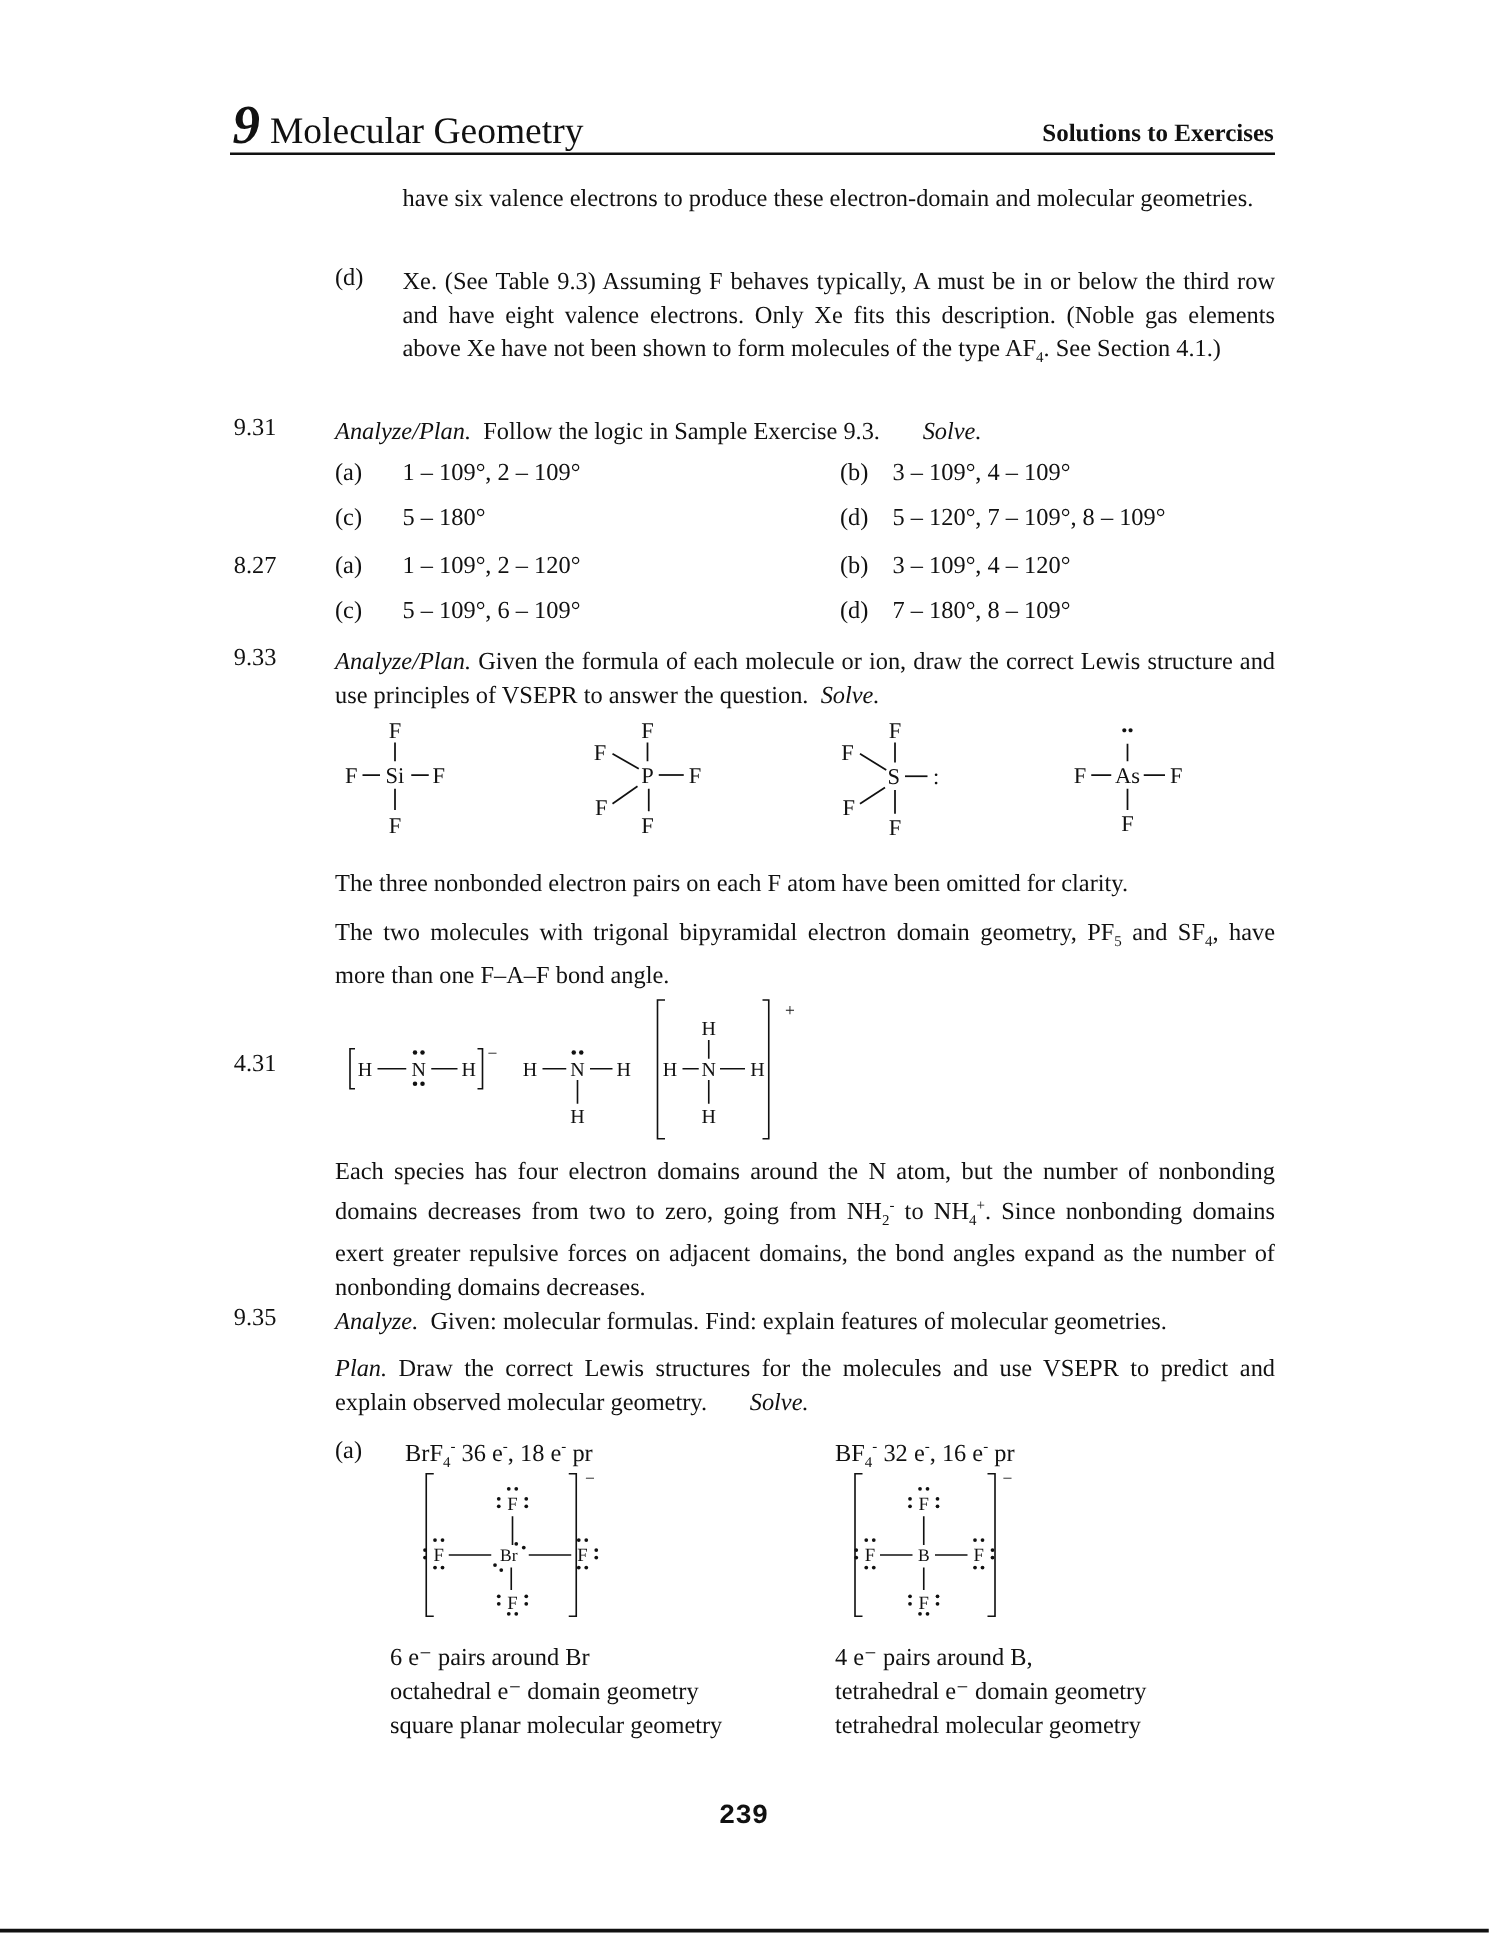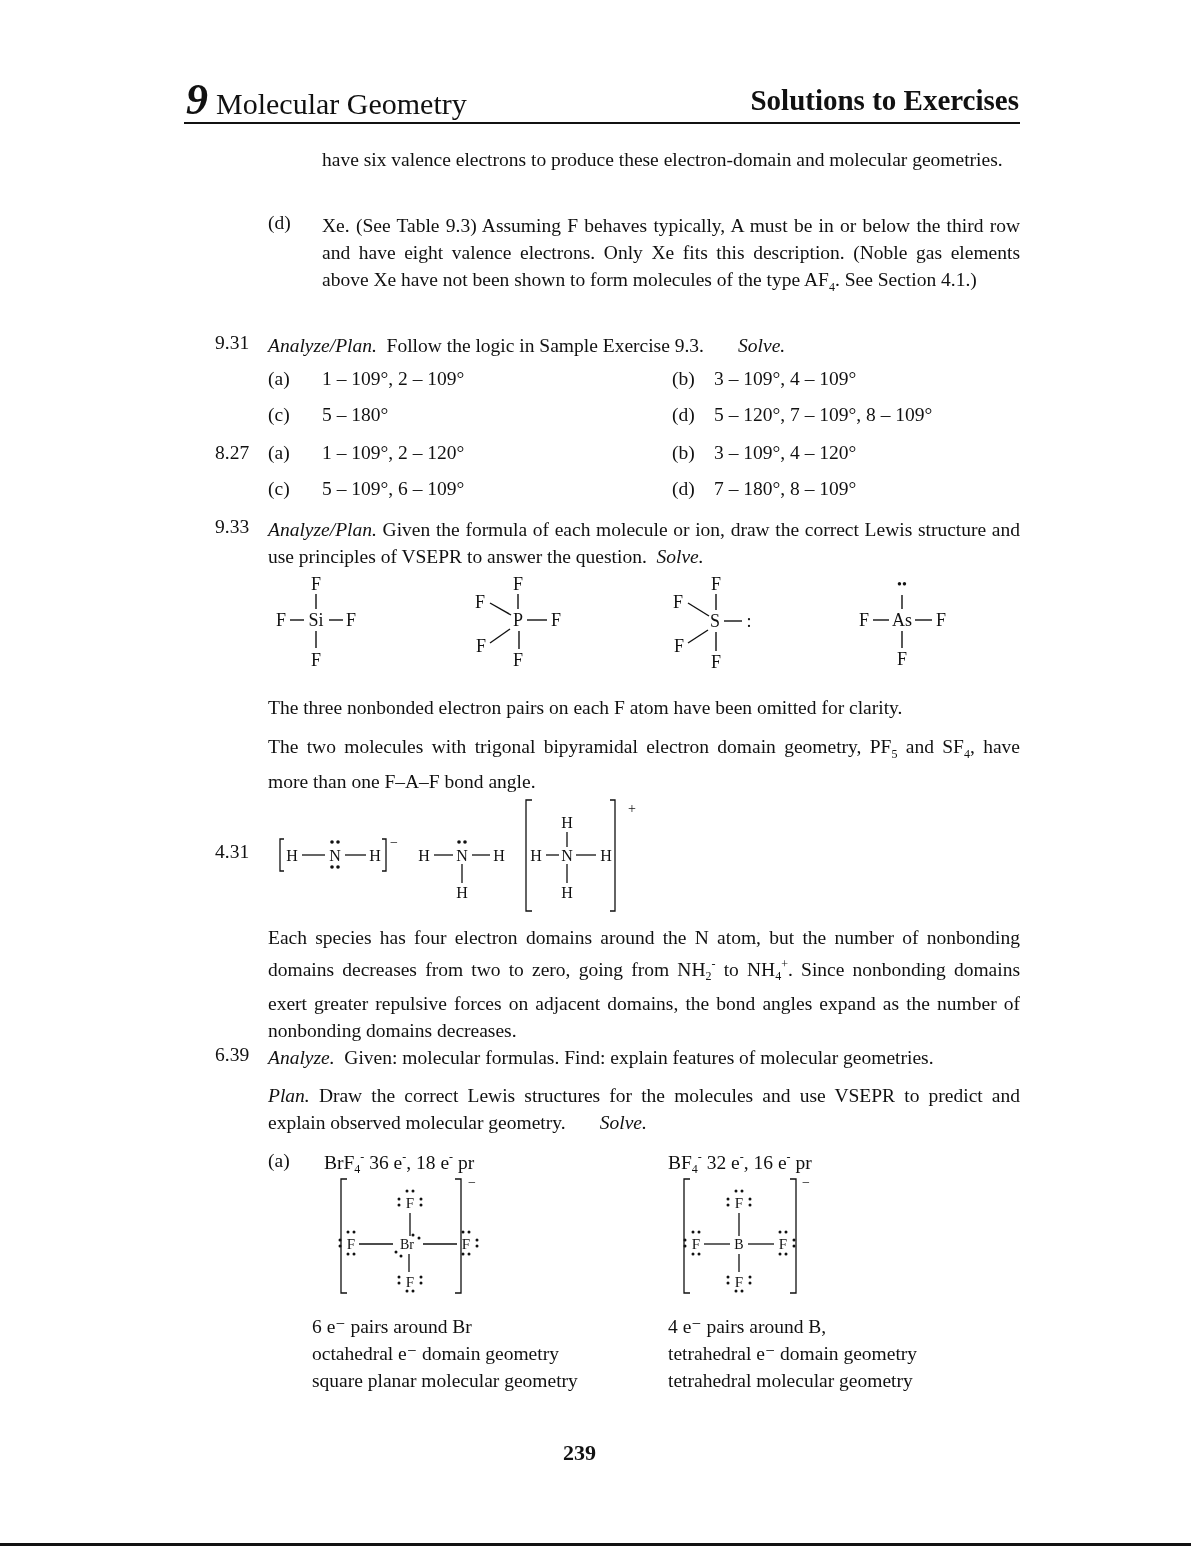--- a/index.html
+++ b/index.html
@@ -1,30 +1,30 @@
 <!DOCTYPE html>
 <html><head>
 <meta charset="utf-8">
 <style>
   html, body { margin:0; padding:0; background:#fff; }
   body { width:1191px; height:1547px; position:relative; overflow:hidden;
          font-family:"Liberation Serif", "DejaVu Serif", serif; color:#111; }
   .abs { position:absolute; }
   .hdr-left { left:186px; top:74px; font-size:30px; white-space:nowrap; }
   .hdr-left .chap { font-size:44px; font-weight:bold; font-style:italic; margin-right:8px; }
-  .hdr-right { right:172px; top:84px; font-size:29px; font-weight:bold; white-space:nowrap; }
+  .hdr-right { right:172px; top:96px; font-size:20px; font-weight:bold; white-space:nowrap; }
   .hdr-rule { left:184px; top:122px; width:836px; height:2px; background:#111; }
   .txt { font-size:19.5px; line-height:27px; }
   .just { text-align:justify; }
-  .num { left:187px; font-size:19.5px;margin-left:28px; }
+  .num { left:187px; font-size:19.5px; }
   .lbl { font-size:19.5px; }
   .it { font-style:italic; }
   sub, sup { font-size:12px; }
   .bottom-rule { left:0; top:1543px; width:1191px; height:3px; background:#111; }
-  .pagenum { left:563px; top:1440px; font-size:22px; font-weight:bold; }
+  .pagenum { left:575px; top:1440px; font-size:22px; font-weight:bold;font-family:Liberation Mono, monospace; }
   svg text { font-family:"Liberation Serif", "DejaVu Serif", serif; }
 </style>
 </head>
 <body>
 
 <div class="abs hdr-left">
   <span class="chap">9</span><span>Molecular Geometry</span>
 </div>
 <div class="abs hdr-right">Solutions to Exercises</div>
 <div class="abs hdr-rule"></div>
@@ -183,21 +183,21 @@
     <line x1="276" y1="60" x2="289" y2="60"></line>
     <line x1="306" y1="60" x2="326" y2="60"></line>
     <line x1="297" y1="69" x2="297" y2="88"></line>
   </g>
 </svg>
 
 <div class="abs txt just" style="left:268px; top:924px; width:752px;">
   <span>Each species has four electron domains around the N atom, but the number of nonbonding domains decreases from two to zero, going from NH</span><sub>2</sub><sup>-</sup><span> to NH</span><sub>4</sub><sup>+</sup><span>. Since nonbonding domains exert greater repulsive forces on adjacent domains, the bond angles expand as the number of nonbonding domains decreases.</span>
 </div>
 
-<div class="abs num" style="top:1044px;">6.39</div>
+<div class="abs num" style="top:1044px;">9.35</div>
 <div class="abs txt" style="left:268px; top:1044px; width:760px;">
   <span class="it">Analyze.</span>&nbsp; <span>Given: molecular formulas. Find: explain features of molecular geometries.</span>
 </div>
 <div class="abs txt just" style="left:268px; top:1082px; width:752px;">
   <span class="it">Plan.</span> <span>Draw the correct Lewis structures for the molecules and use VSEPR to predict and explain observed molecular geometry.</span>&nbsp;&nbsp;&nbsp;&nbsp;&nbsp;&nbsp; <span class="it">Solve.</span>
 </div>
 
 <div class="abs lbl" style="left:268px; top:1150px;">(a)</div>
 <div class="abs lbl" style="left:324px; top:1150px;">
   <span>BrF</span><sub>4</sub><sup>-</sup><span> 36 e</span><sup>-</sup><span>, 18 e</span><sup>-</sup><span> pr</span>

